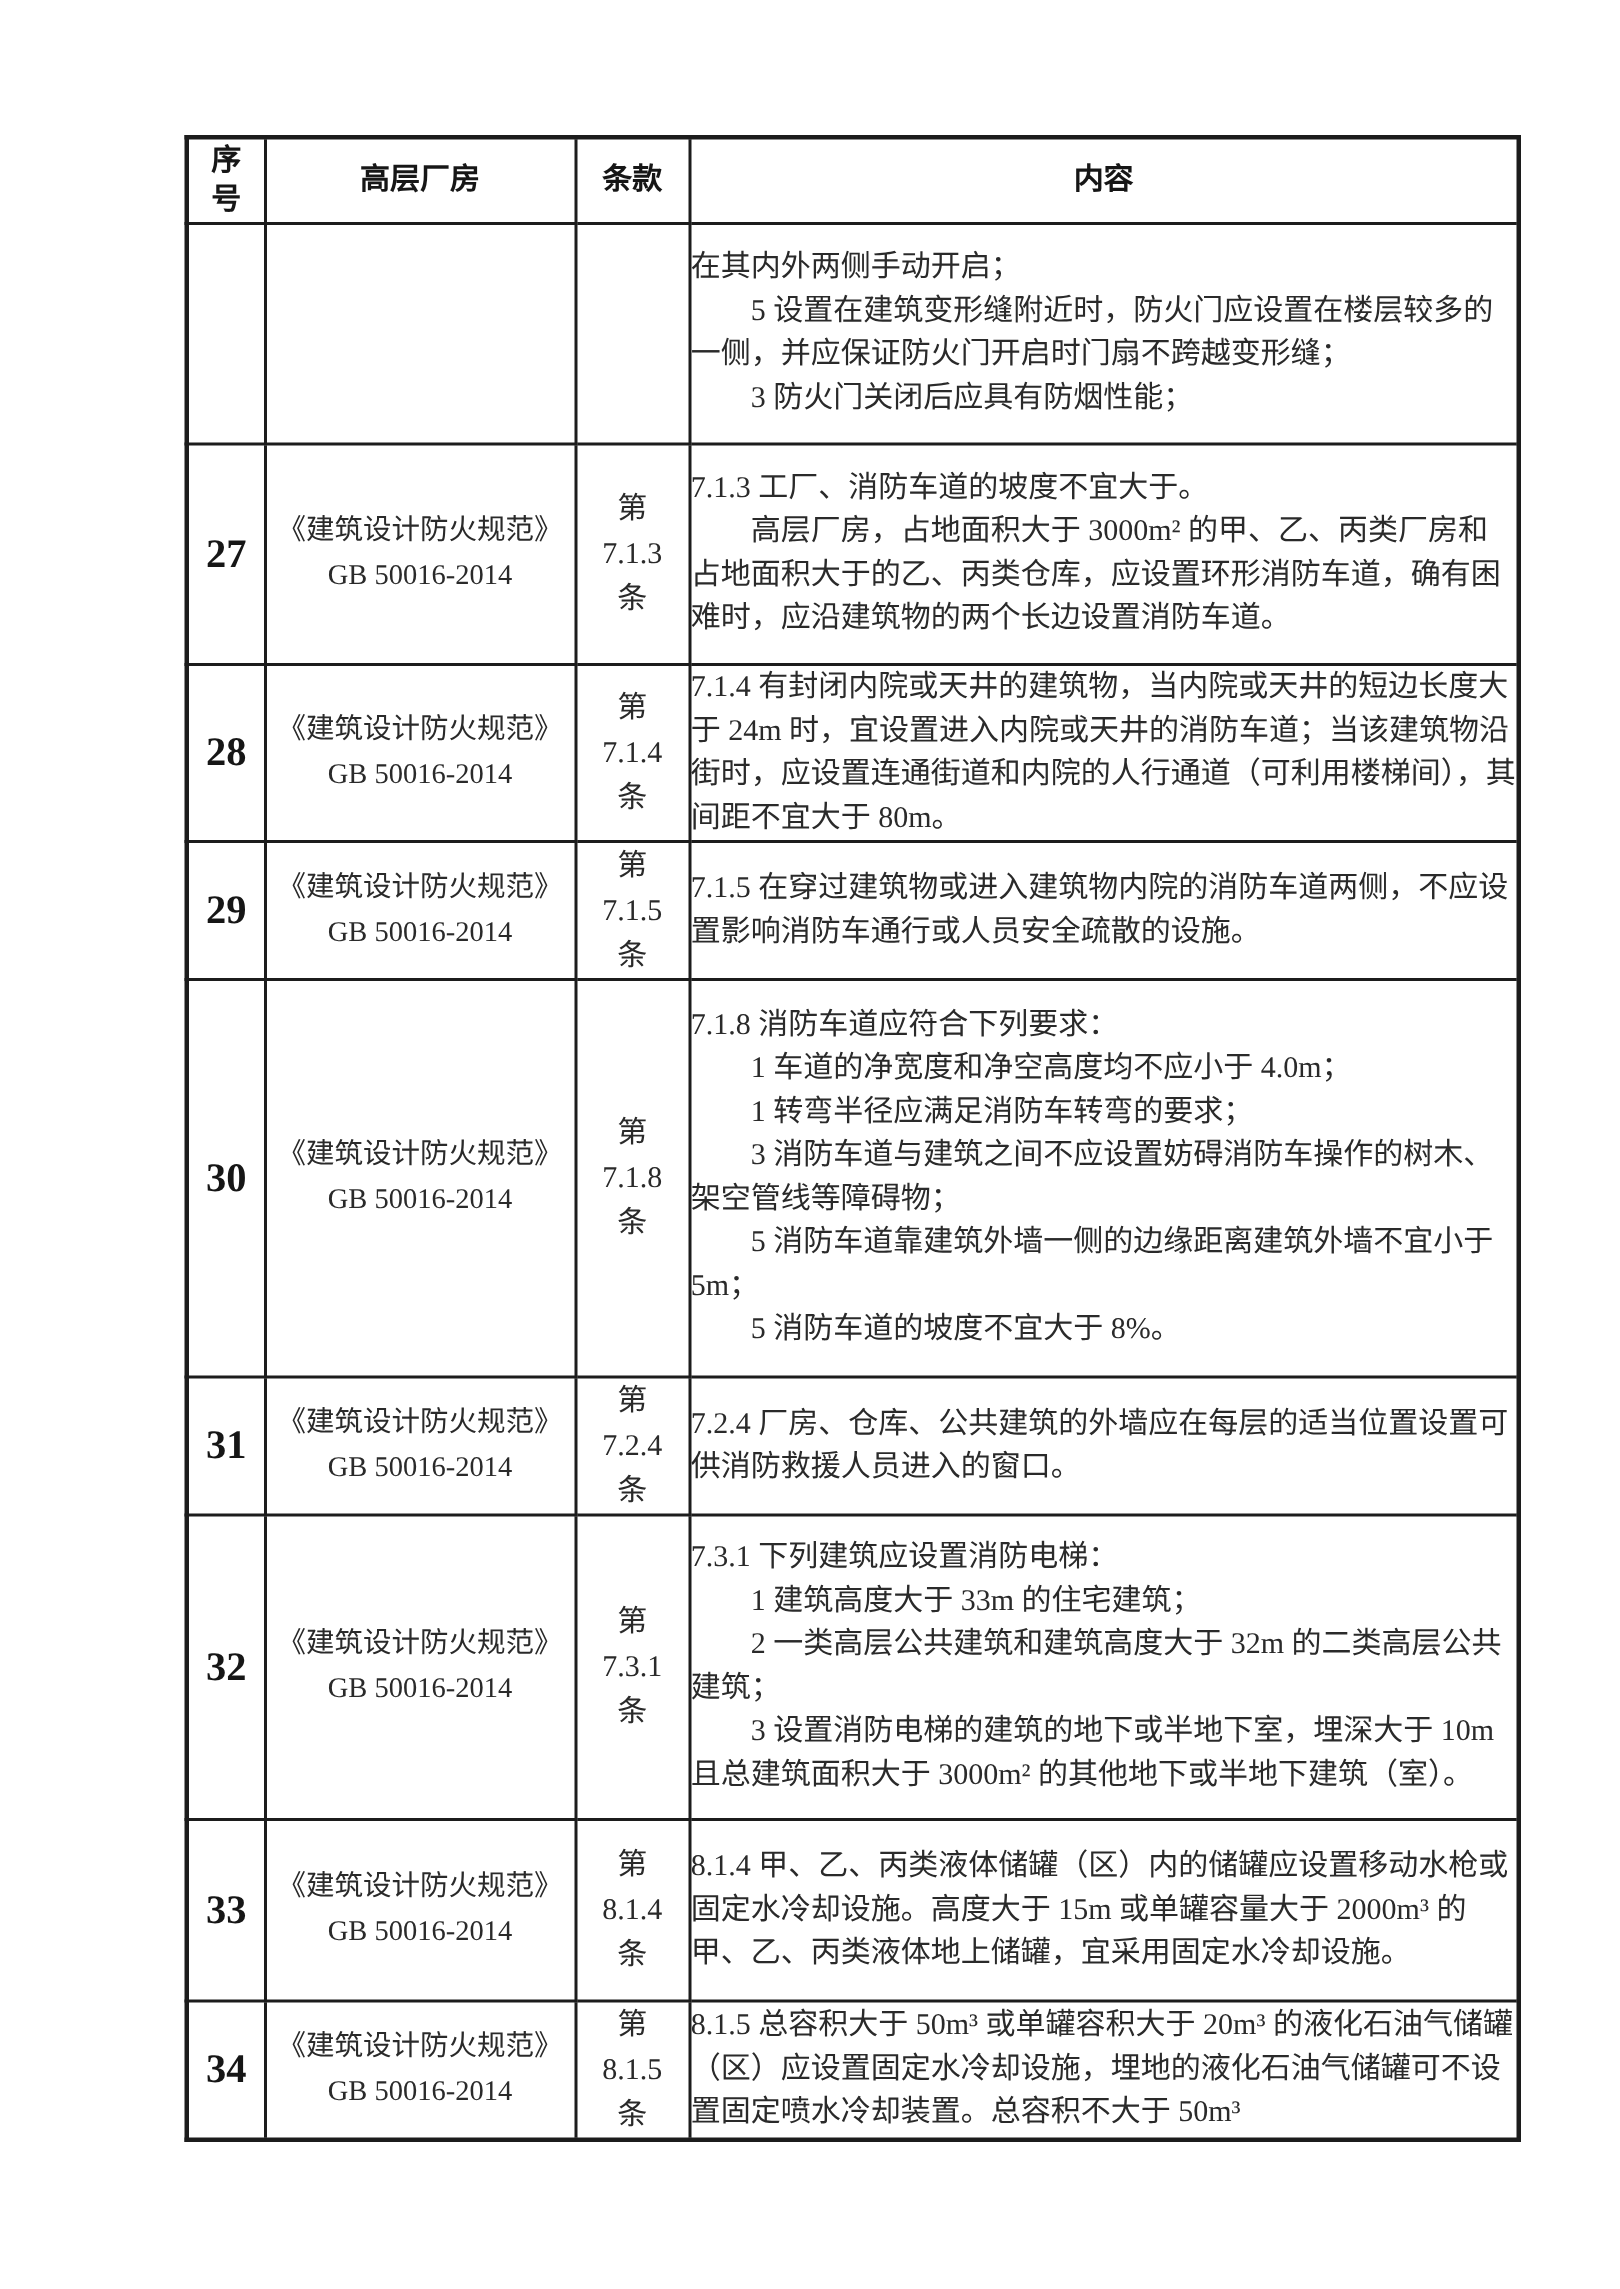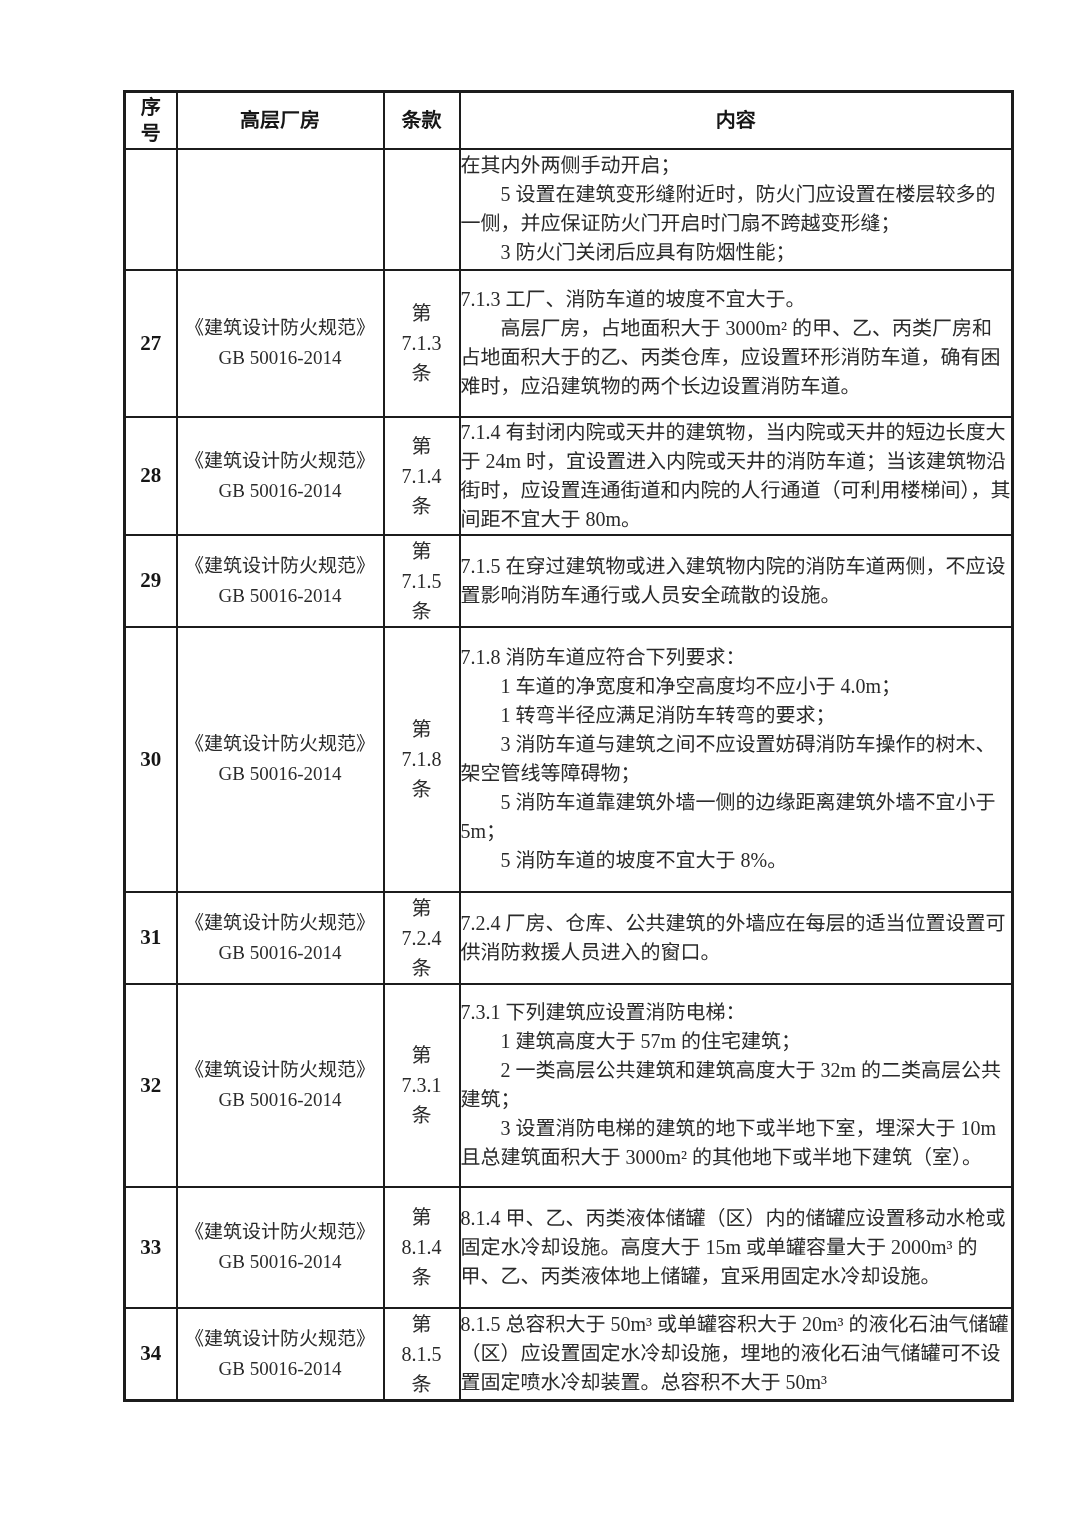--- a/index.html
+++ b/index.html
@@ -40,21 +40,21 @@
   col.c-content{width:553px;}
 
   th{
     font-size:20px;
     font-weight:bold;
     line-height:26px;
     text-align:center;
     color:#161616;
   }
   td.no-cell{
-    font-size:21px;
+    font-size:27px;
     font-weight:bold;
     text-align:center;
     color:#161616;
   }
   td.name-cell{
     font-size:19px;
     text-align:center;
     line-height:30px;
     border-radius:22px;
   }
@@ -71,21 +71,21 @@
     text-align:left;
   }
   td.content-cell p{
     margin:0;
   }
   td.content-cell p.ind{
     text-indent:2em;
   }
   
   tr.h-hdr{height:57px;}
-  tr.h-r0{height:121px;}
+  tr.h-r0{height:147px;}
   tr.h-r1{height:147px;}
   tr.h-r2{height:117px;}
   tr.h-r3{height:84px;}
   tr.h-r4{height:265px;}
   tr.h-r5{height:88px;}
   tr.h-r6{height:203px;}
   tr.h-r7{height:121px;}
   tr.h-r8{height:89px;}
 </style>
 </head>
@@ -215,21 +215,21 @@
           <div>《建筑设计防火规范》</div>
           <div>GB 50016-2014</div>
         </td>
         <td class="clause-cell">
           <div>第</div>
           <div>7.3.1</div>
           <div>条</div>
         </td>
         <td class="content-cell">
           <p>7.3.1 下列建筑应设置消防电梯：</p>
-          <p class="ind">1 建筑高度大于 57m 的住宅建筑；</p>
+          <p class="ind">1 建筑高度大于 33m 的住宅建筑；</p>
           <p class="ind">2 一类高层公共建筑和建筑高度大于 32m 的二类高层公共建筑；</p>
           <p class="ind">3 设置消防电梯的建筑的地下或半地下室，埋深大于 10m 且总建筑面积大于 3000m² 的其他地下或半地下建筑（室）。</p>
         </td>
       </tr>
 
       <tr class="h-r7">
         <td class="no-cell">33</td>
         <td class="name-cell">
           <div>《建筑设计防火规范》</div>
           <div>GB 50016-2014</div>

